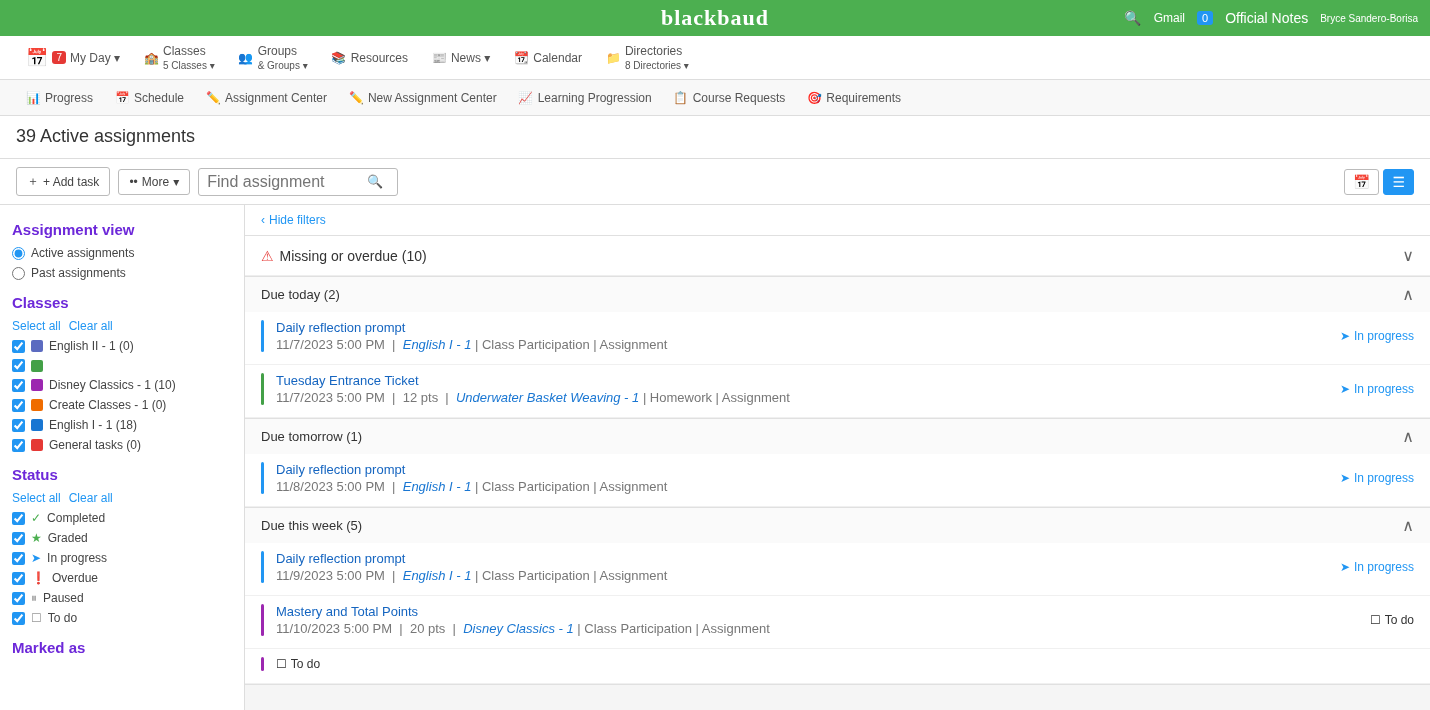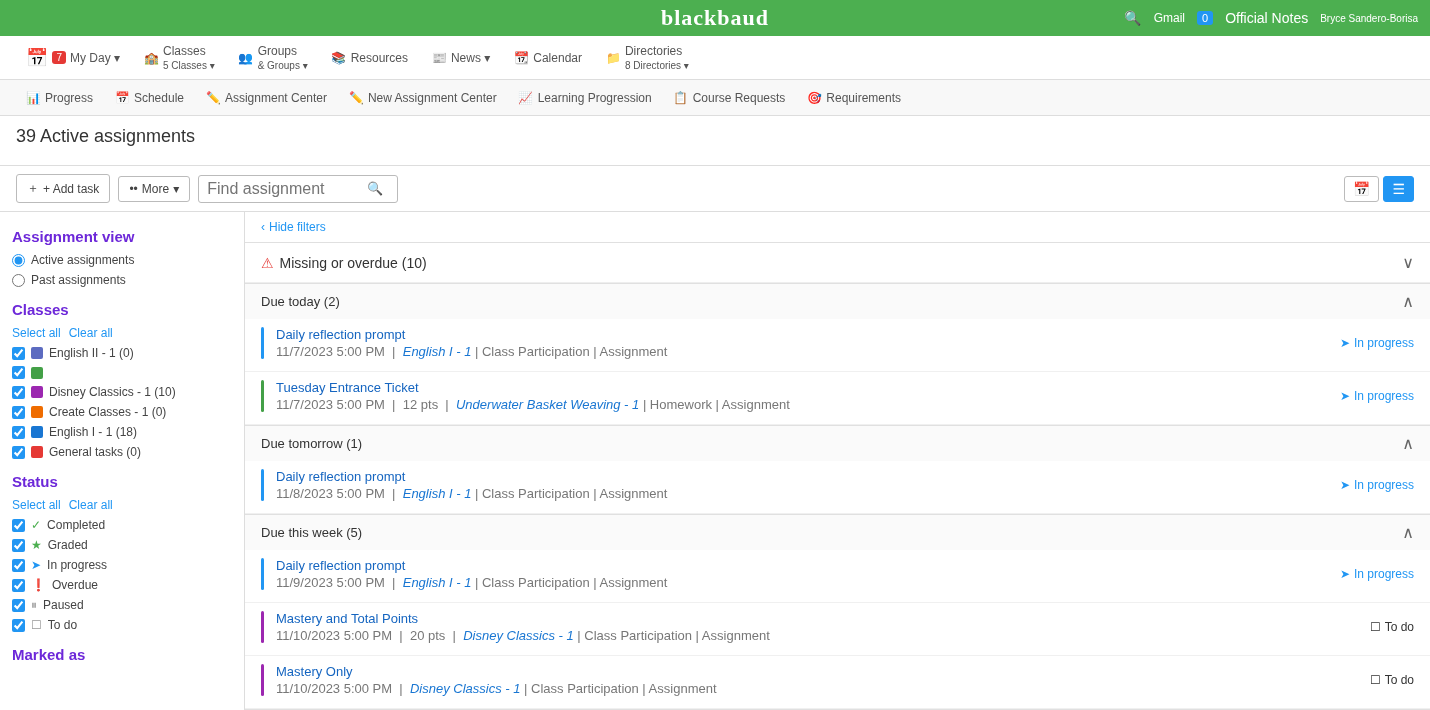--- a/index.html
+++ b/index.html
@@ -144,21 +144,21 @@
   <div class="tertiary-item">
     <span>📋</span>
     <span>Course Requests</span>
   </div>
   <div class="tertiary-item">
     <span>🎯</span>
     <span>Requirements</span>
   </div>
 </div>
 
-<div style="background:white; padding: 10px 16px 8px; border-bottom:1px solid #ddd;">
+<div style="background:white; padding: 10px 16px 1px; border-bottom:1px solid #ddd;">
   <div class="page-title">39 Active assignments</div>
 </div>
 
 <div class="toolbar">
   <button class="btn-add-task">
     <span>＋</span>
     <span>+ Add task</span>
   </button>
   <button class="btn-more">
     <span>••</span>
@@ -368,26 +368,20 @@
             11/10/2023 5:00 PM &nbsp;|&nbsp; 20 pts &nbsp;|&nbsp; <a>Disney Classics - 1</a> | Class Participation | Assignment
           </div>
         </div>
         <div class="status-col assignment-status status-todo">
           <span>☐</span>
           <span>To do</span>
         </div>
       </div>
       <div class="assignment-wrapper">
         <div class="left-bar" style="background:#9c27b0;"></div>
-        <div class="content">
-          <a class="assignment-name">Mastery Only</a>
-          <div class="assignment-meta">
-            11/10/2023 5:00 PM &nbsp;|&nbsp; <a>Disney Classics - 1</a> | Class Participation | Assignment
-          </div>
-        </div>
         <div class="status-col assignment-status status-todo">
           <span>☐</span>
           <span>To do</span>
         </div>
       </div>
     </div>
 
   </div>
 </div>
 

